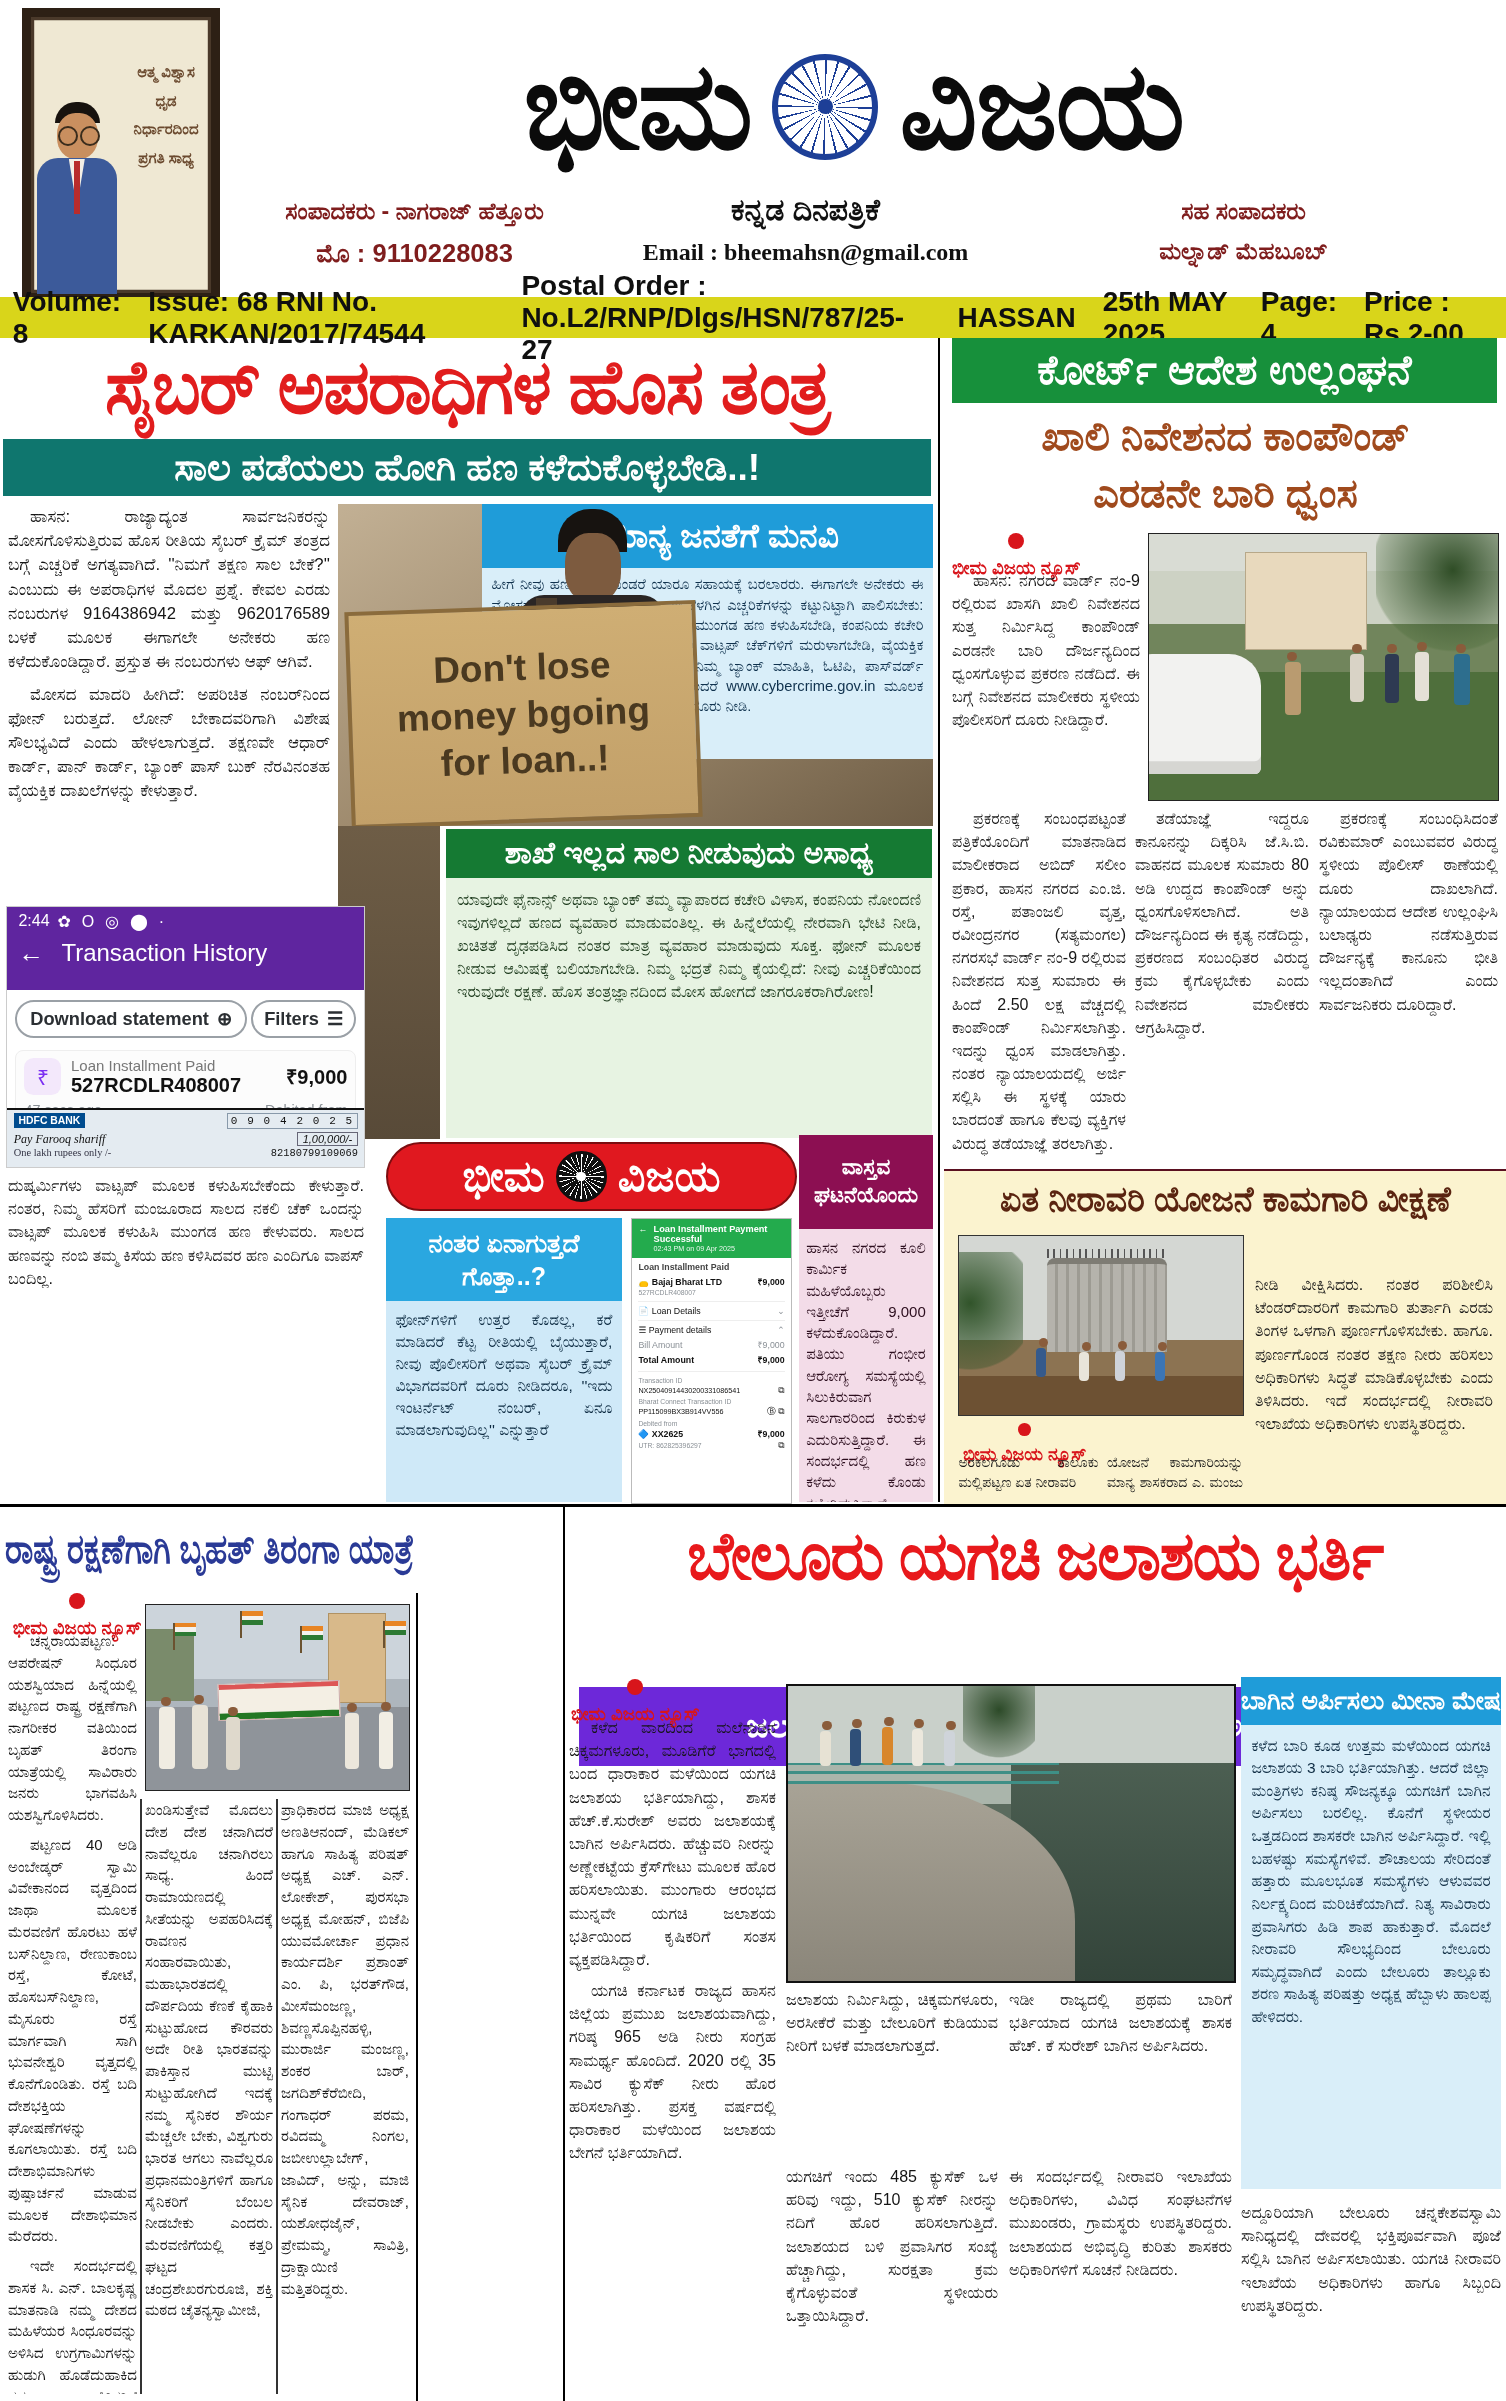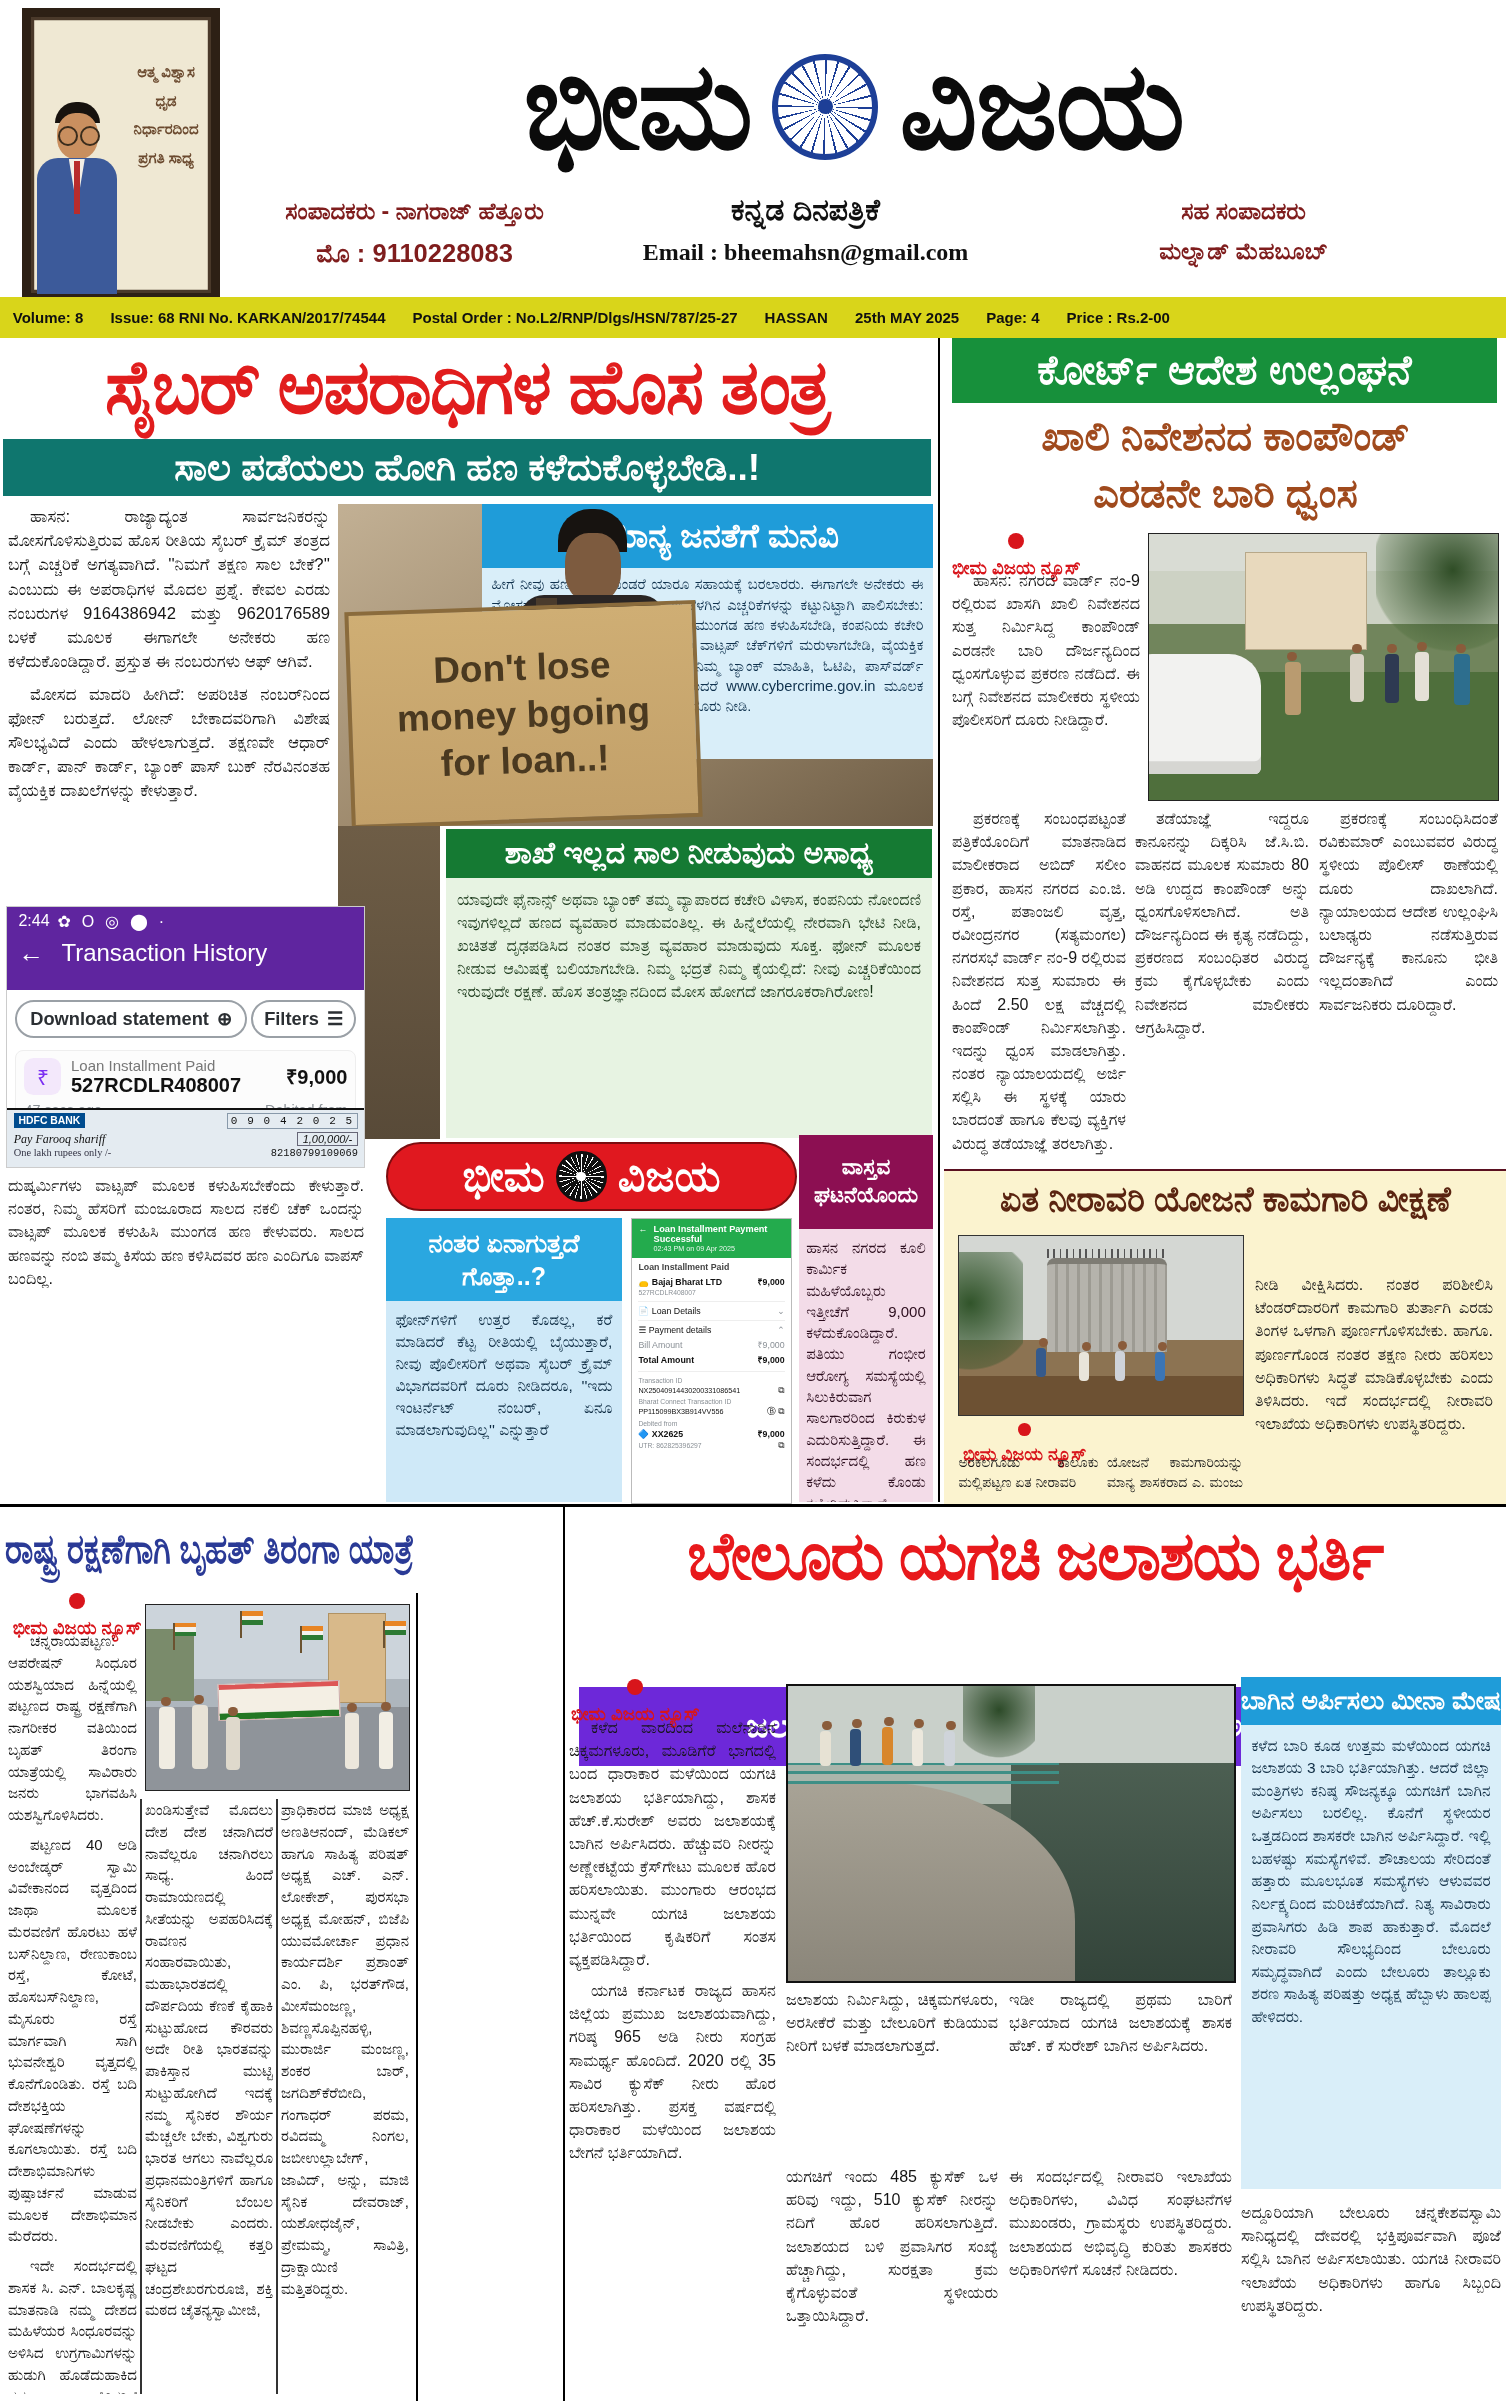--- a/index.html
+++ b/index.html
@@ -22,21 +22,21 @@
   .title{font-weight:900;font-size:121px;line-height:1;color:#0b0b0b;letter-spacing:-1.6px;}
   .chakra{border-radius:50%;border:6.4px solid #1d3f97;
           background:repeating-conic-gradient(#1d3f97 0deg 2.6deg,transparent 2.6deg 15deg);position:relative;}
   .chakra:after{content:'';position:absolute;left:50%;top:50%;width:14.4px;height:14.4px;margin:-7.2px 0 0 -7.2px;
           border-radius:50%;background:#1d3f97;}
   .chakra-sm{border-radius:50%;background:repeating-conic-gradient(#fff 0deg 3deg,transparent 3deg 15deg),#101010;
           border:3.2px solid #101010;position:relative;}
   .chakra-sm:after{content:'';position:absolute;left:50%;top:50%;width:9.6px;height:9.6px;margin:-4.8px 0 0 -4.8px;border-radius:50%;background:#fff;}
   .mast-small{font-weight:bold;font-size:23px;color:#7f1d1d;}
   .infobar{background:#d9d51a;display:flex;align-items:center;gap:27px;padding:0 12.8px;
-           font-weight:bold;font-size:15px;color:#101010;}
+           font-weight:bold;font-size:28px;color:#101010;}
   
   .boxhead{color:#fff;font-weight:bold;display:flex;align-items:center;justify-content:center;text-align:center;}
   .photo{position:absolute;overflow:hidden;}
   .fig{position:absolute;border-radius:4px;}
   .fig:before{content:'';position:absolute;top:-10.4px;left:2.4px;width:9.6px;height:9.6px;border-radius:50%;background:#8a5c3b;}
   .flag{position:absolute;width:21px;height:13.6px;background:linear-gradient(#e88524 33%,#f4f2ee 33% 66%,#2d7a34 66%);}
   .flag:after{content:'';position:absolute;left:-2.4px;top:0;width:2.4px;height:27px;background:#6b5230;}
   .pill-btn{border:2.4px solid #9aa0a6;border-radius:21px;font-weight:bold;color:#2b2f33;
             display:inline-flex;align-items:center;gap:8px;}
   .rowline{display:flex;justify-content:space-between;align-items:baseline;}

